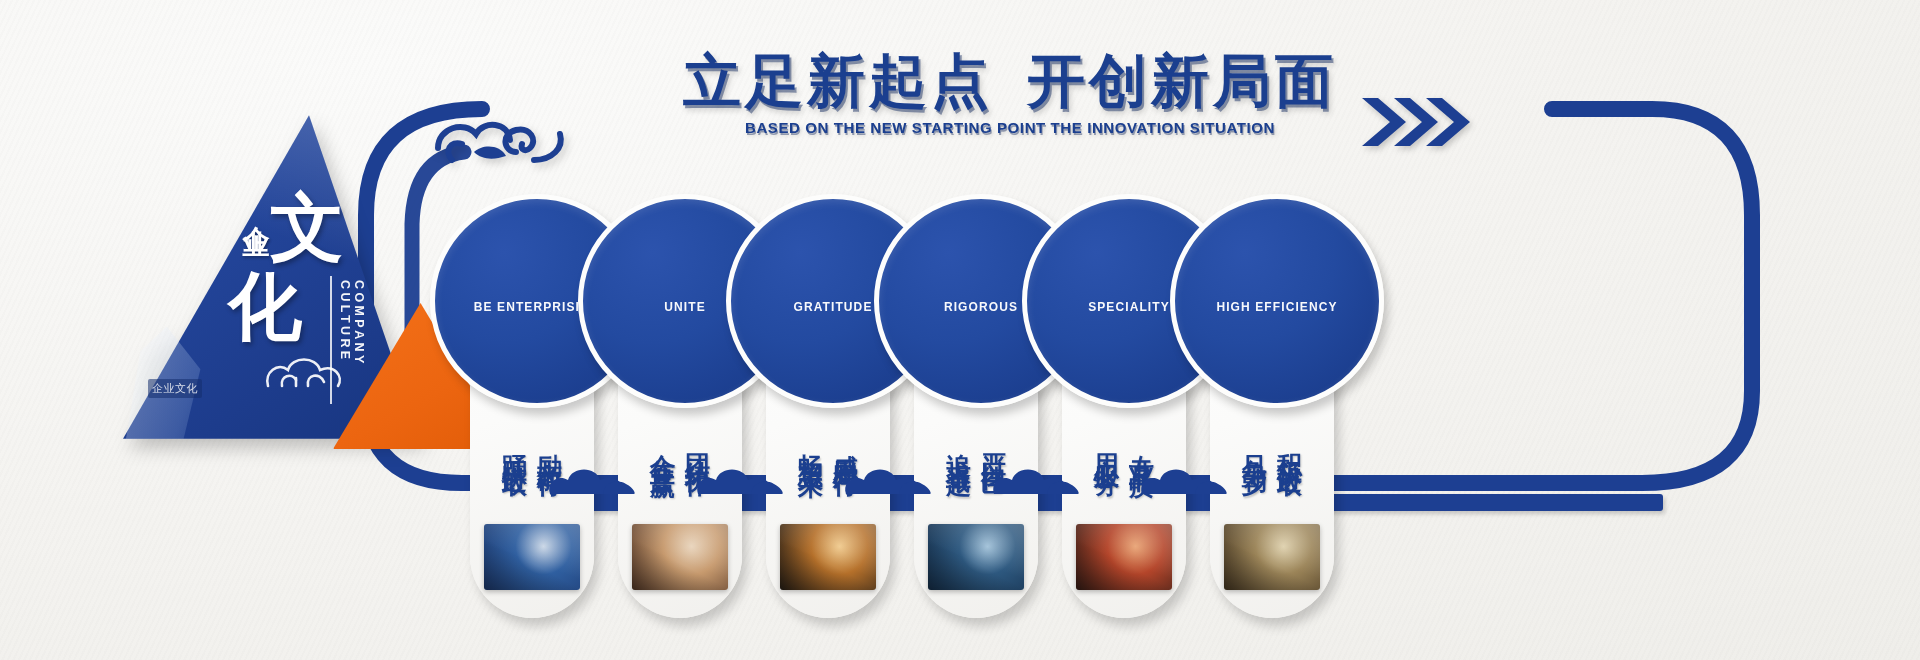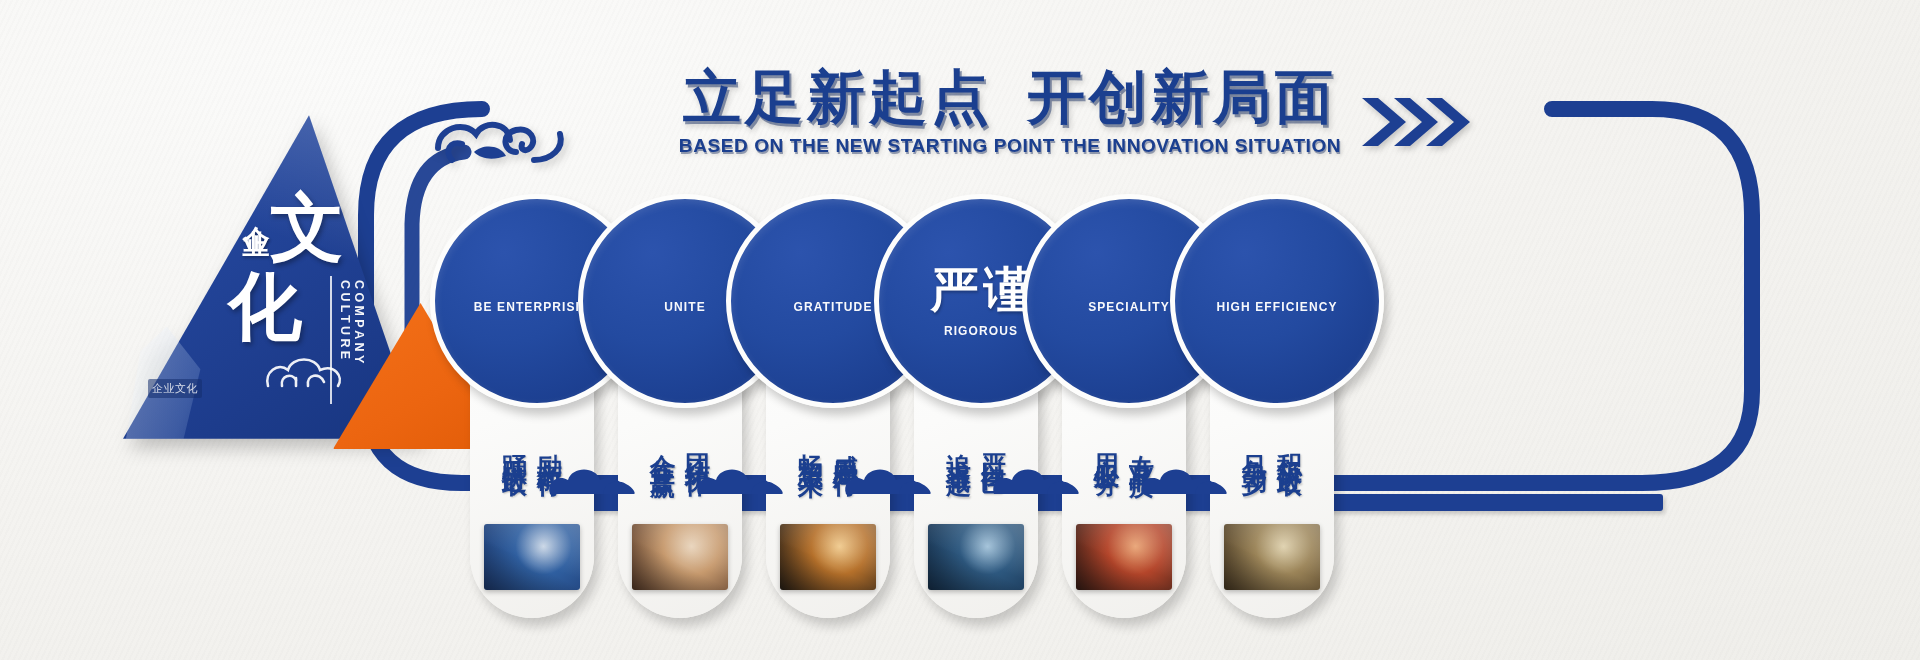--- a/index.html
+++ b/index.html
@@ -16,32 +16,32 @@
   }
   
   #stage:before{
     content:"";position:absolute;inset:0;
     background:
       repeating-linear-gradient(115deg, rgba(0,0,0,0.012) 0 2px, rgba(255,255,255,0.012) 2px 5px);
     pointer-events:none;
   }
 
   
-  .title-wrap{position:absolute;left:660px;top:68px;width:700px;text-align:center;}
+  .title-wrap{position:absolute;left:660px;top:52px;width:700px;text-align:center;}
   .title-cn{
     font-size:58px;font-weight:bold;letter-spacing:4px;
     color:#1b3f8f;line-height:1;
     font-family:"DejaVu Sans","Liberation Sans",sans-serif;
     text-shadow:2px 3px 0 rgba(12,35,90,.45), 3px 5px 6px rgba(0,0,0,.18);
     white-space:nowrap;
   }
   .title-cn .gap{display:inline-block;width:34px;}
   .title-en{
     margin-top:9px;
-    font-size:19px;font-weight:bold;letter-spacing:.6px;
+    font-size:15px;font-weight:bold;letter-spacing:.6px;
     color:#1b3f8f;white-space:nowrap;
     text-shadow:1px 1.5px 0 rgba(12,35,90,.4), 2px 3px 4px rgba(0,0,0,.15);
   }
 
   
   .tri-shadow{
     position:absolute;left:120px;top:112px;width:300px;height:330px;
     filter:drop-shadow(6px 9px 9px rgba(0,0,0,.22));
   }
   .tri{
@@ -272,21 +272,20 @@
         <div class="photo" style="background: radial-gradient(circle at 62% 34%, rgb(240, 201, 139) 0%, rgb(181, 112, 42) 38%, rgb(42, 33, 24) 100%);">
           <div style="position: absolute; inset: 0px; background: linear-gradient(28deg, rgba(0, 0, 0, 0.38) 0%, rgba(0, 0, 0, 0) 45%), linear-gradient(200deg, rgba(255, 255, 255, 0.22) 0%, rgba(255, 255, 255, 0) 55%);"></div>
         </div>
       </div>
       <svg class="mini-cloud" viewBox="0 0 92 34" style="left: 694px; top: 462px;">
         <path d="M 4 32 C 0 20, 12 12, 22 18 C 26 4, 50 4, 54 18 C 68 12, 80 20, 76 32 Z" fill="#1d3f92"></path>
         <path d="M 58 32 C 56 22, 70 16, 80 22 C 88 26, 90 32, 88 32 Z" fill="#1d3f92"></path>
       </svg>
       <div class="pill" style="left: 914px;">
         <div class="circ">
-          <div class="cn">严谨</div>
           <div class="en">RIGOROUS</div>
         </div>
         <div class="vtext">
           <span>严以律己</span>
           <span>追求卓越</span>
         </div>
         <div class="photo" style="background: radial-gradient(circle at 62% 34%, rgb(159, 192, 216) 0%, rgb(45, 88, 127) 38%, rgb(23, 50, 79) 100%);">
           <div style="position: absolute; inset: 0px; background: linear-gradient(28deg, rgba(0, 0, 0, 0.38) 0%, rgba(0, 0, 0, 0) 45%), linear-gradient(200deg, rgba(255, 255, 255, 0.22) 0%, rgba(255, 255, 255, 0) 55%);"></div>
         </div>
       </div>

